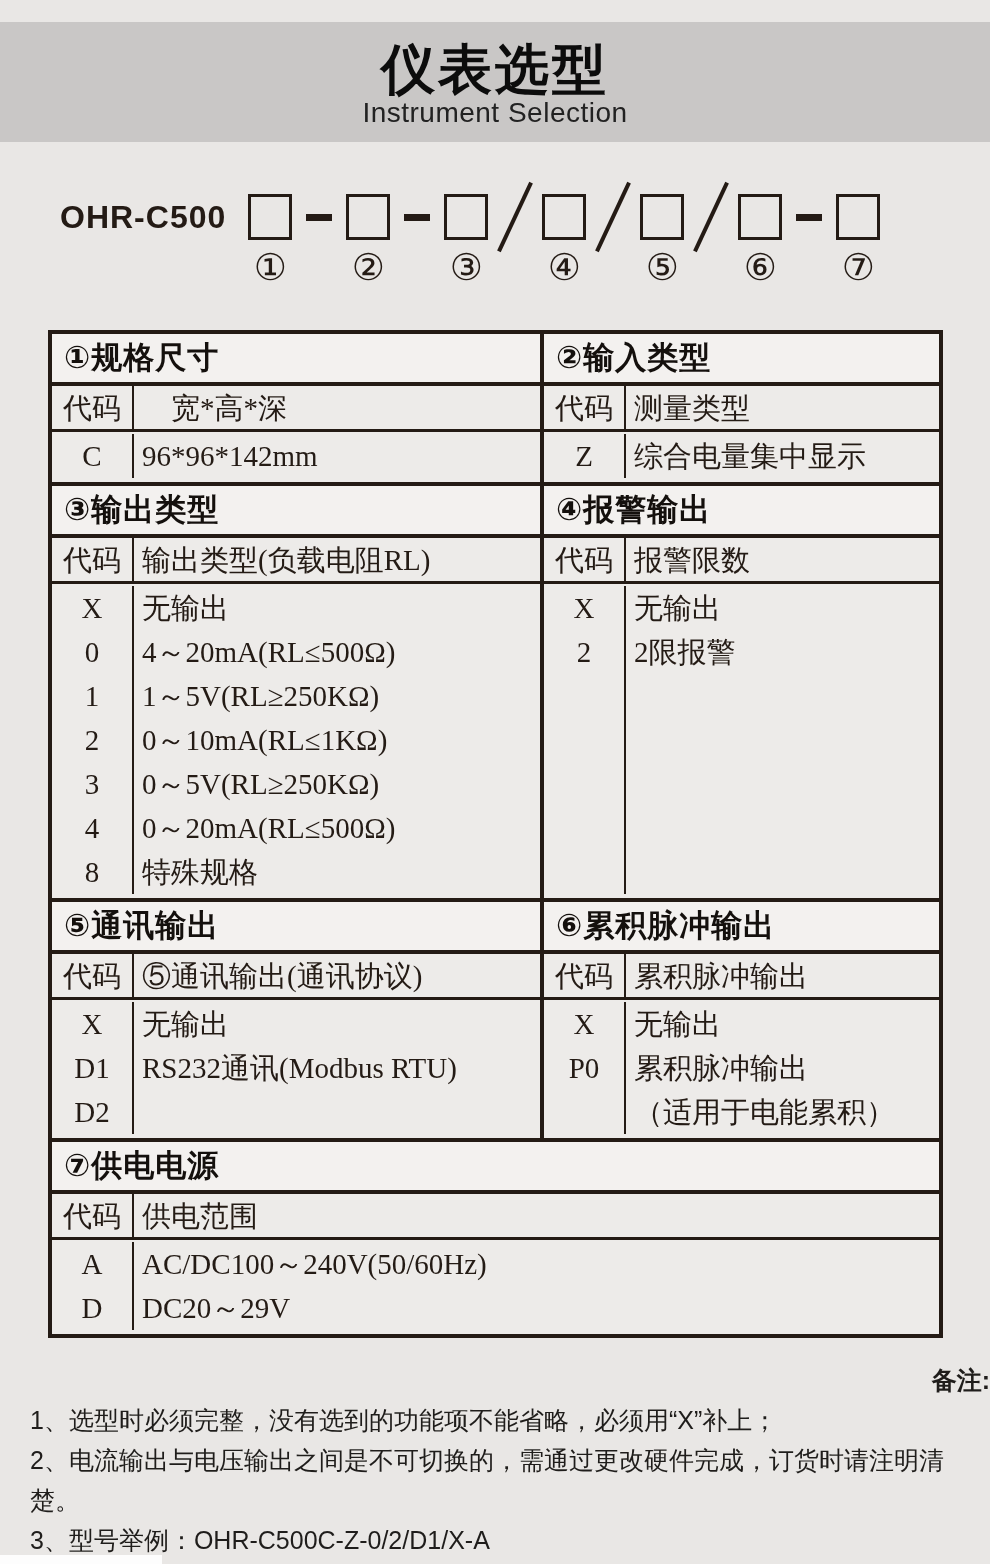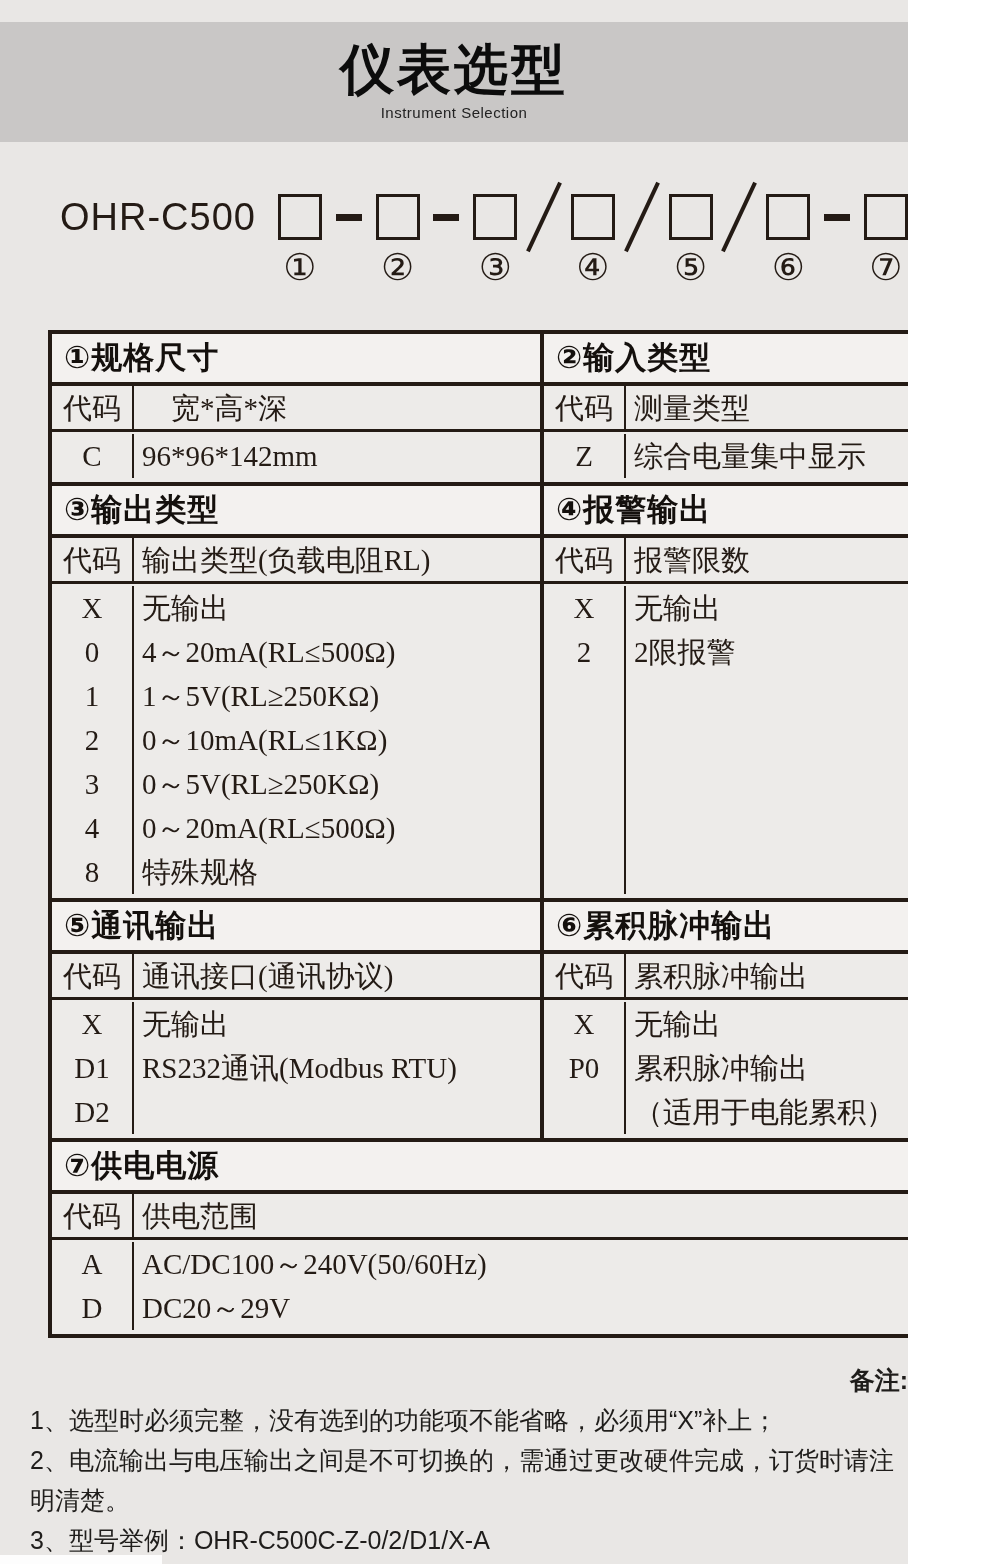--- a/index.html
+++ b/index.html
@@ -2,41 +2,41 @@
 <html style="--page-bg: #e9e7e5; --band: #c9c7c6; --cell: #edebe9; --hdr-cell: #f3f1ef; --ink: #241b15; --note-ink: #1f1d1b;"><head>
 <meta charset="utf-8">
 <style>
   :root{
     --page-bg:#e9e7e5; --band:#c9c7c6; --cell:#edebe9; --hdr-cell:#f3f1ef;
     --ink:#241b15; --note-ink:#1f1d1b;
   }
   *{margin:0;padding:0;box-sizing:border-box;}
   html,body{background:#fff;}
   .page{
-    position:relative;width:908px;height:1564px;background:var(--page-bg);
+    position:relative;width:990px;height:1564px;background:var(--page-bg);
     overflow:hidden;font-family:"Liberation Sans",sans-serif;color:var(--ink);
   }
   .title-band{
     margin-top:22px;width:100%;height:120px;background:var(--band);
     text-align:center;padding-top:16px;
   }
   .title-band .title{
     font-size:54px;font-weight:bold;color:#0c0c0c;letter-spacing:3px;line-height:62px;
     font-family:"Liberation Sans","DejaVu Sans",sans-serif;
   }
   .title-band .subtitle{
-    font-size:15px;color:#222;line-height:26px;letter-spacing:0.5px;
+    font-size:28px;color:#222;line-height:26px;letter-spacing:0.5px;
   }
   
   .model-row{
     margin:52px 0 0 60px;display:flex;align-items:flex-start;
   }
   .model-prefix{
-    font-size:38px;line-height:46px;letter-spacing:1px;color:var(--ink);
-    font-family:"Liberation Sans","DejaVu Sans",sans-serif;margin-right:22px;white-space:nowrap;
+    font-size:32px;line-height:46px;letter-spacing:1px;color:var(--ink);
+    font-family:"Liberation Sans","DejaVu Sans",sans-serif;margin-right:22px;white-space:nowrap;font-weight:bold;
   }
   .model-boxes{width:632px;display:flex;justify-content:space-between;align-items:flex-start;}
   .box-unit{display:flex;flex-direction:column;align-items:center;}
   .model-sq{width:44px;height:46px;border:3px solid var(--ink);background:transparent;}
   .model-num{
     margin-top:8px;font-size:37px;line-height:40px;color:var(--ink);
     font-family:"Liberation Serif","DejaVu Serif",serif;
   }
   .sep-wrap{height:46px;display:flex;align-items:center;justify-content:center;width:30px;}
   .sep-dash{width:26px;height:7px;background:var(--ink);}
@@ -215,21 +215,21 @@
               <div class="cell-line">2限报警</div>
             </div>
           </div>
         </div>
       </div>
       <div class="row-pair">
         <div class="half left">
           <div class="sec-header">⑤通讯输出</div>
           <div class="sub-row">
             <div class="code-col hdr">代码</div>
-            <div class="desc-col hdr">通讯接口(通讯协议)</div>
+            <div class="desc-col hdr">⑤通讯输出(通讯协议)</div>
           </div>
           <div class="body-row">
             <div class="code-col stack">
               <div class="cell-line">X</div>
               <div class="cell-line">D1</div>
               <div class="cell-line">D2</div>
             </div>
             <div class="desc-col stack">
               <div class="cell-line">无输出</div>
               <div class="cell-line">RS232通讯(Modbus RTU)</div>

